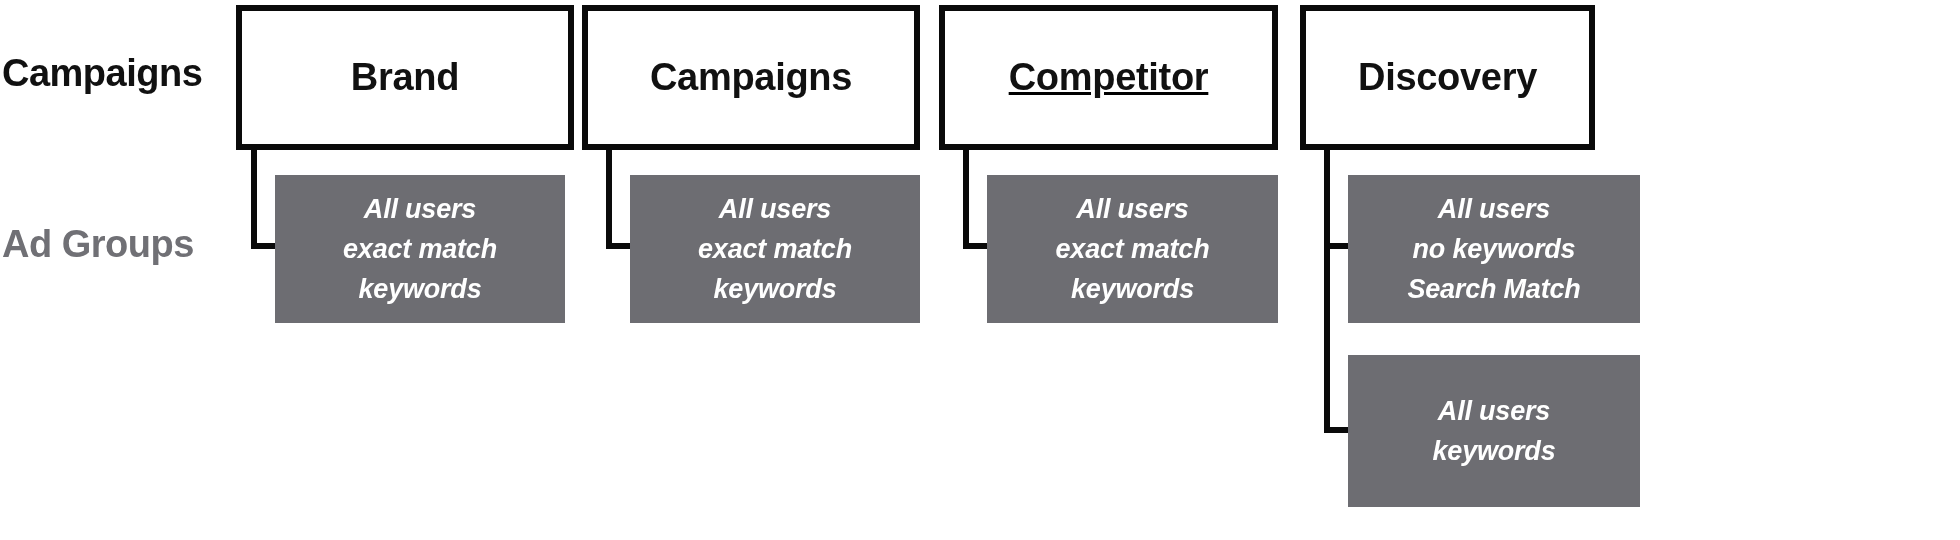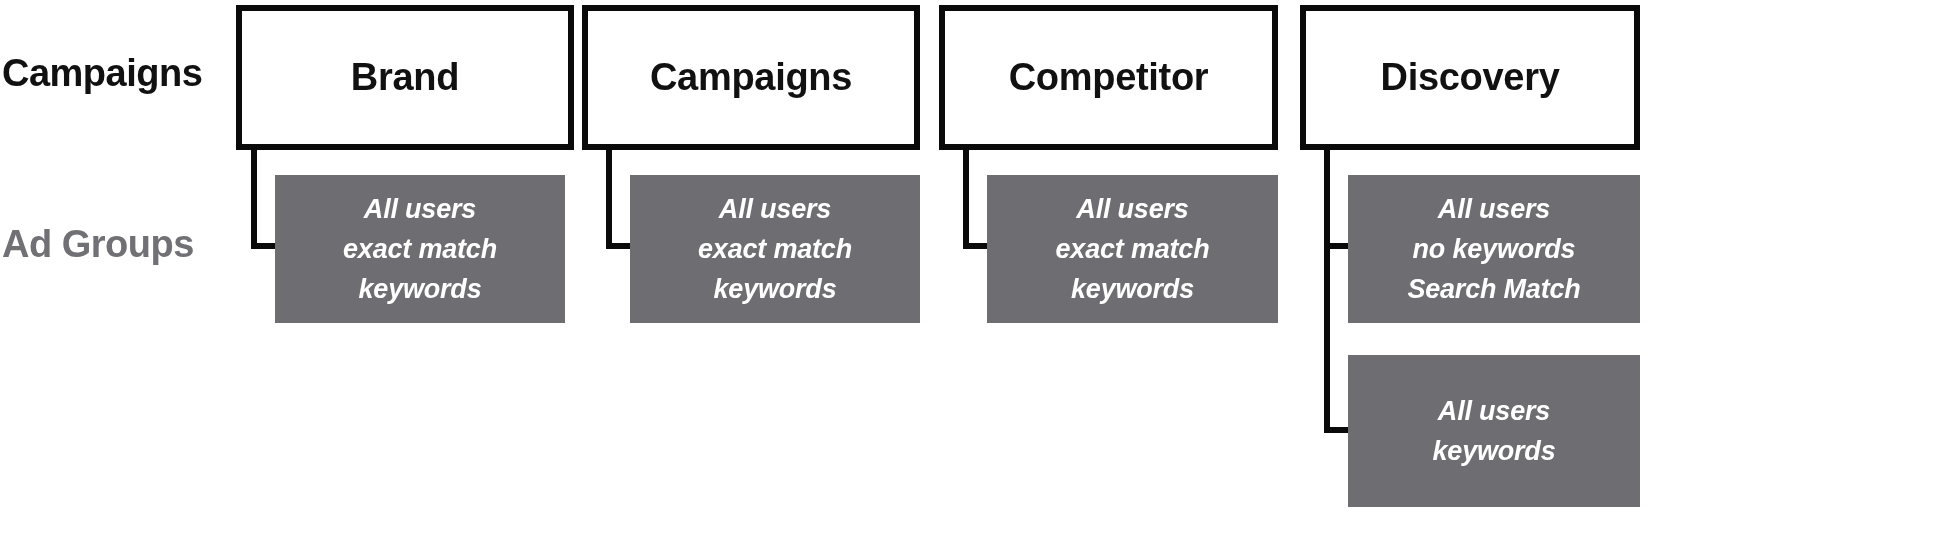--- a/index.html
+++ b/index.html
@@ -89,31 +89,31 @@
       <div class="campaign-box" style="left: 582px; width: 338px;">
         <span class="campaign-label">Campaigns</span>
       </div>
       <div class="conn" style="left: 606px; top: 149px; width: 6px; height: 100px;"></div>
       <div class="conn" style="left: 606px; top: 243px; width: 28px; height: 6px;"></div>
       <div class="adgroup-box" style="left: 630px; top: 175px; width: 290px; height: 148px;">
         <span class="adgroup-line">All users</span>
         <span class="adgroup-line">exact match</span>
         <span class="adgroup-line">keywords</span>
       </div>
-      <div class="campaign-box" style="left: 939px; width: 339px;">
+      <div class="campaign-box" style="left: 939px; width: 339px; text-decoration: underline;">
         <span class="campaign-label">Competitor</span>
       </div>
       <div class="conn" style="left: 963px; top: 149px; width: 6px; height: 100px;"></div>
       <div class="conn" style="left: 963px; top: 243px; width: 28px; height: 6px;"></div>
       <div class="adgroup-box" style="left: 987px; top: 175px; width: 291px; height: 148px;">
         <span class="adgroup-line">All users</span>
         <span class="adgroup-line">exact match</span>
         <span class="adgroup-line">keywords</span>
       </div>
-      <div class="campaign-box" style="left: 1300px; width: 340px; text-align: center;">
+      <div class="campaign-box" style="left: 1300px; width: 295px; text-align: center;">
         <span class="campaign-label">Discovery</span>
       </div>
       <div class="conn" style="left: 1324px; top: 149px; width: 6px; height: 284px;"></div>
       <div class="conn" style="left: 1324px; top: 243px; width: 28px; height: 6px;"></div>
       <div class="adgroup-box" style="left: 1348px; top: 175px; width: 292px; height: 148px;">
         <span class="adgroup-line">All users</span>
         <span class="adgroup-line">no keywords</span>
         <span class="adgroup-line">Search Match</span>
       </div>
       <div class="conn" style="left: 1324px; top: 427px; width: 28px; height: 6px;"></div>

